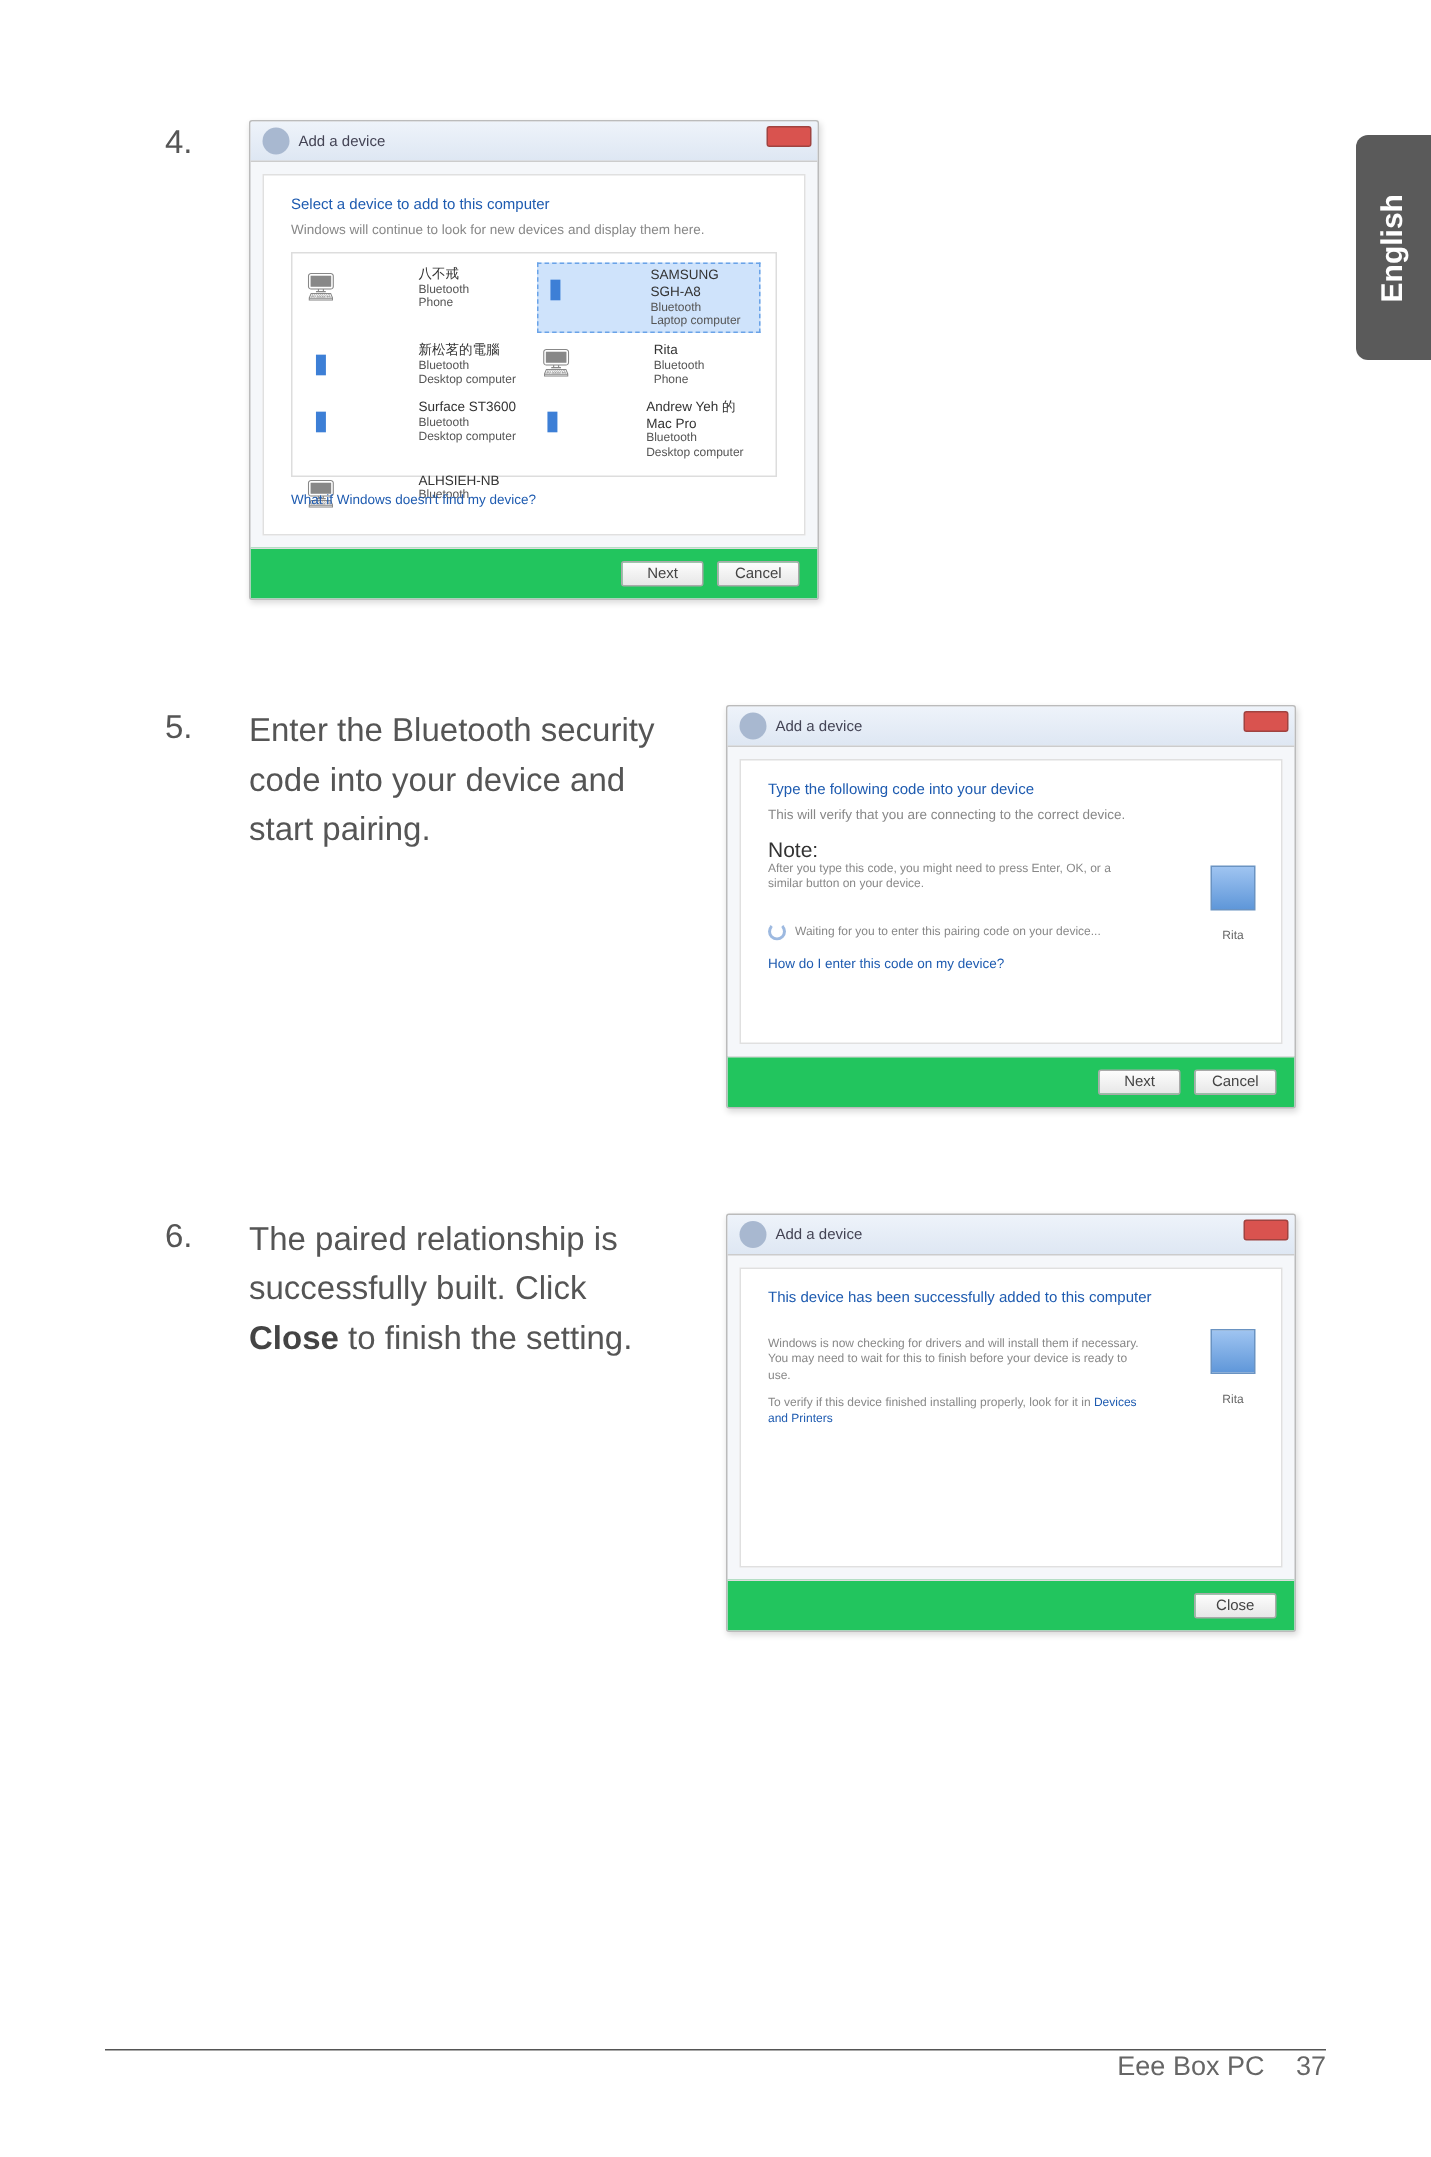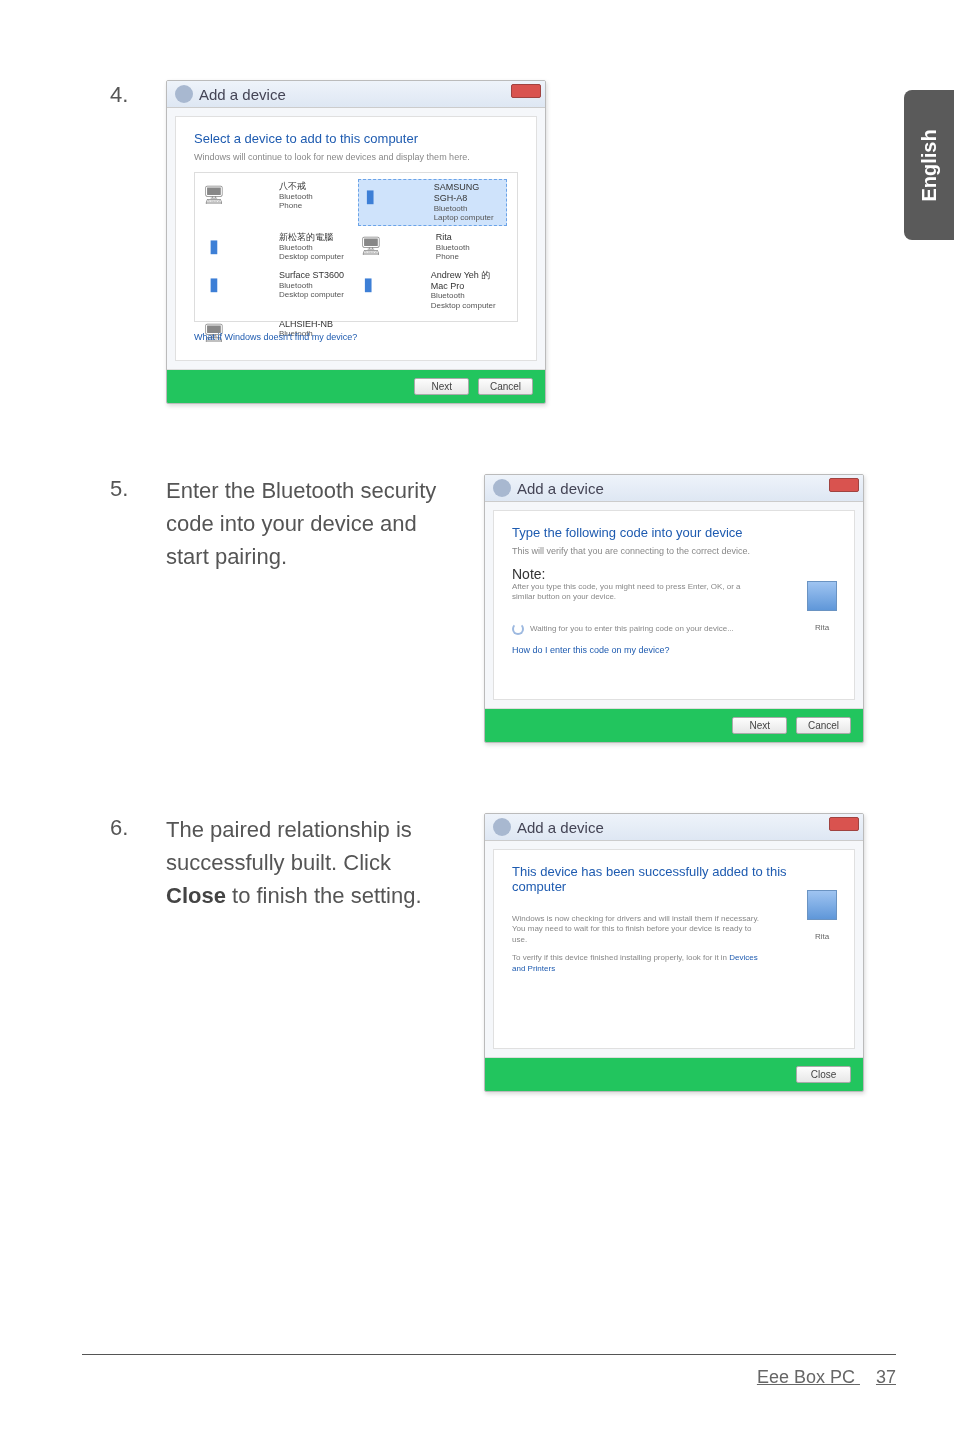--- a/index.html
+++ b/index.html
@@ -66,21 +66,21 @@
     color: #6a82a8;
     overflow: hidden;
   }
   .shot-title {
     background: linear-gradient(#eef3fa, #dee7f3);
     padding: 4px 8px;
     display: flex;
     align-items: center;
     gap: 6px;
     color: #445;
-    font-size: 15px;
+    font-size: 10px;
     border-bottom: 1px solid #ccc;
     position: relative;
   }
   .shot-title .back-icon {
     width: 18px; height: 18px; border-radius: 50%;
     background: #a8b8d0; display: inline-block;
     position: relative;
   }
   .shot-close {
     position: absolute; right: 4px; top: 3px;
@@ -90,21 +90,21 @@
     border-radius: 2px;
   }
   .shot-inner {
     padding: 14px 18px 18px 18px;
     background: #fff;
     margin: 8px;
     border: 1px solid #e0e0e0;
   }
   .shot-h {
     color: #1e5bb0;
-    font-size: 13px;
+    font-size: 10px;
     margin-bottom: 6px;
   }
   .shot-sub {
     color: #888;
     font-size: 9px;
     margin-bottom: 10px;
   }
   .dev-grid {
     display: flex;
     flex-wrap: wrap;
@@ -171,28 +171,27 @@
     width: 36px; text-align: center;
   }
   .right-thumb .pc-ico {
     width: 30px; height: 30px; background: linear-gradient(#9fc4f1,#5f97d9);
     border: 1px solid #6a93c2; margin: 0 auto 12px auto;
   }
   .right-thumb .lbl { font-size: 8px; color: #666; }
   .page-footer {
     position: absolute;
     bottom: 50px;
-    right: 58px;
+    right: 70px;
     font-size: 18px;
     color: #666;
     border-top: 1px solid #555;
-    padding-top: 12px;
+    padding-top: 0;
     width: 814px;
     text-align: right;
-    text-decoration: underline;
   }
   .page-footer .pn { margin-left: 16px; }
 </style>
 </head>
 <body>
 
 <div class="page">
 
   <div class="lang-tab">
     <span>English</span>

